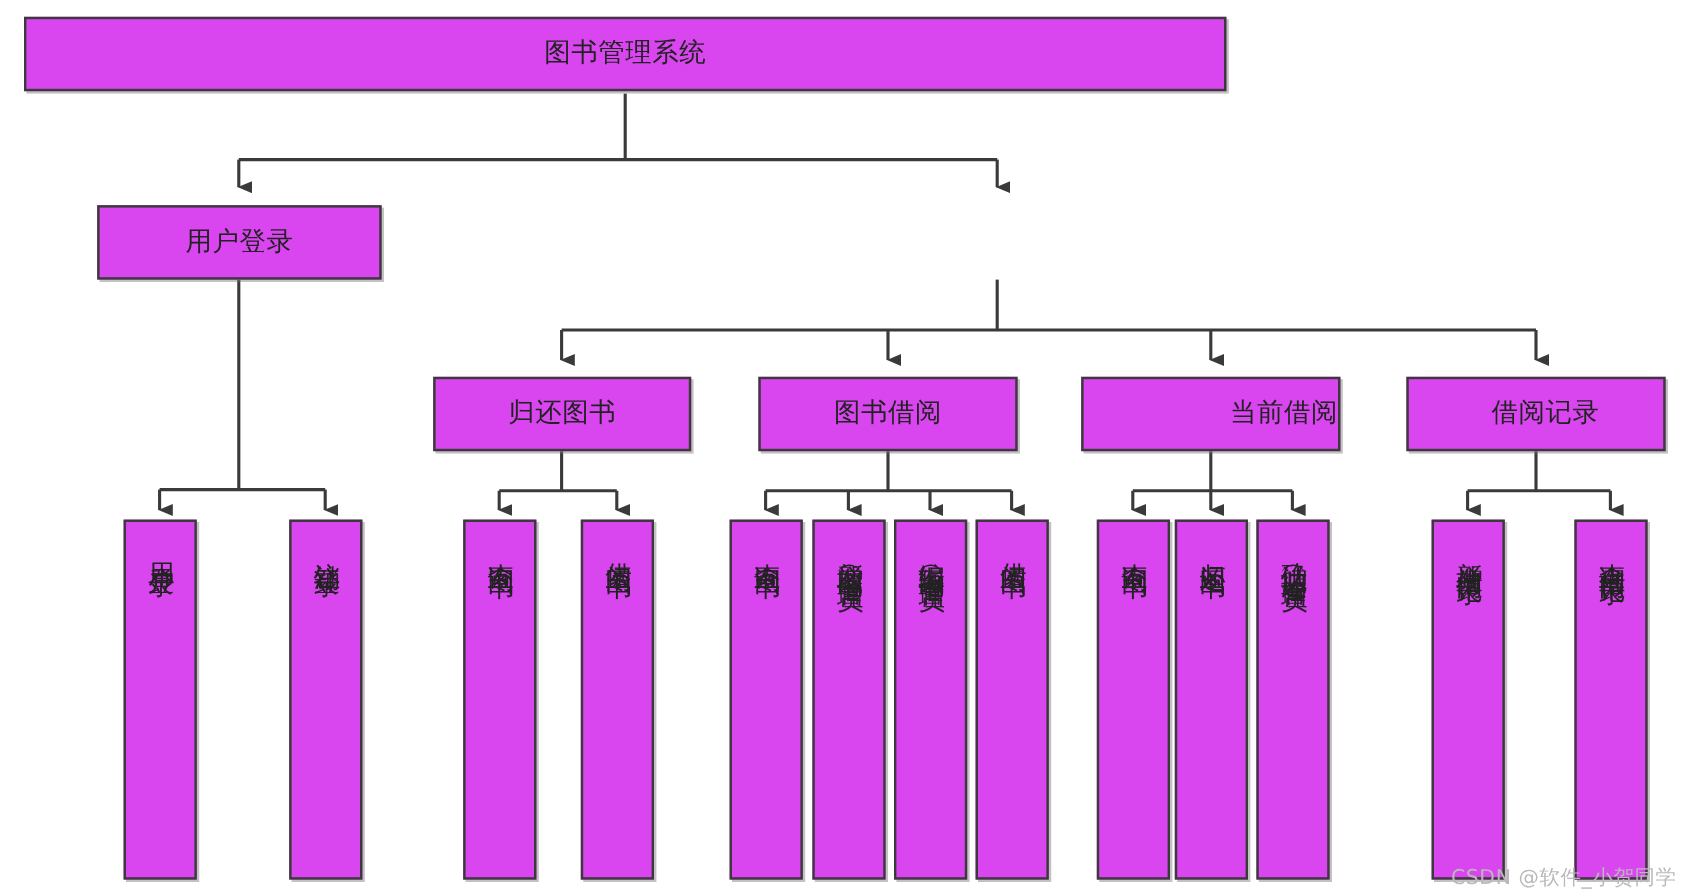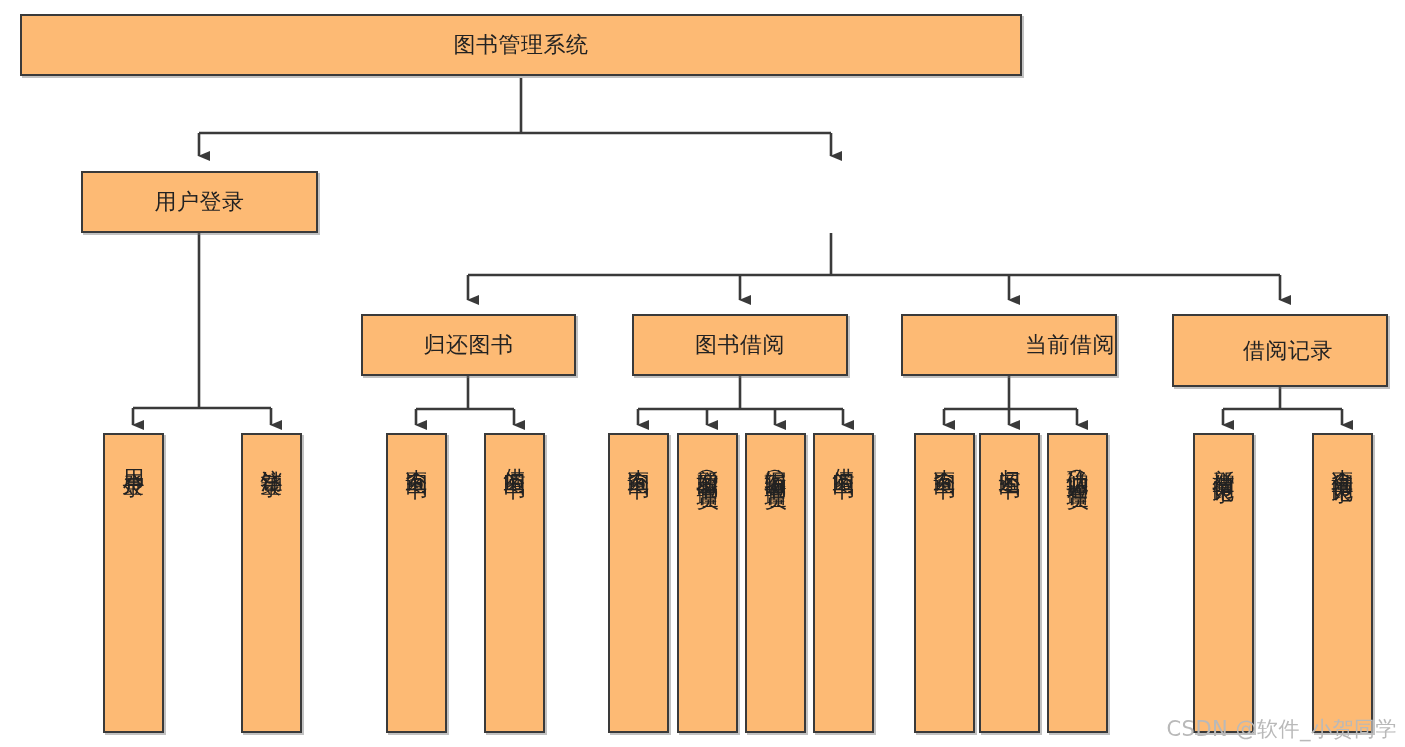--- a/index.html
+++ b/index.html
@@ -22,21 +22,21 @@
     position: absolute;
     left: 0;
     top: 0;
     width: 1405px;
     height: 747px;
     pointer-events: none;
   }
   .node {
     position: absolute;
     box-sizing: border-box;
-    background: #fdba74;
+    background: #d946ef;
     border: 2.5px solid #3a3a3a;
     box-shadow: 2px 2px 0 0 rgba(120,120,120,0.45);
     display: flex;
     align-items: center;
     justify-content: center;
     color: #222222;
     z-index: 2;
   }
   .node .lbl {
     display: block;
@@ -57,21 +57,21 @@
     writing-mode: vertical-rl;
     text-orientation: upright;
     font-size: 22px;
     letter-spacing: 3px;
     line-height: 1;
   }
   #watermark {
     position: absolute;
     right: 8px;
     bottom: 4px;
-    font-size: 21px;
+    font-size: 17px;
     color: #b9b9b9;
     letter-spacing: 0.5px;
     z-index: 5;
     white-space: pre;
     text-align: right;
   }
 </style>
 </head>
 <body>
 
@@ -141,21 +141,21 @@
   </div>
 
   <div class="node horiz" style="left:632px; top:314px; width:216px; height:62px;">
     <span class="lbl">图书借阅</span>
   </div>
 
   <div class="node horiz" style="left:901px; top:314px; width:216px; height:62px;justify-content:flex-end;">
     <span class="lbl">当前借阅</span>
   </div>
 
-  <div class="node horiz" style="left:1172px; top:314px; width:216px; height:73px;padding-left:16px;">
+  <div class="node horiz" style="left:1172px; top:314px; width:216px; height:62px;padding-left:16px;">
     <span class="lbl">借阅记录</span>
   </div>
 
   <div class="node vert" style="left:103px; top:433px; width:61px; height:300px;">
     <span class="lbl">用户登录</span>
   </div>
 
   <div class="node vert" style="left:241px; top:433px; width:61px; height:300px;">
     <span class="lbl">注销登录</span>
   </div>

